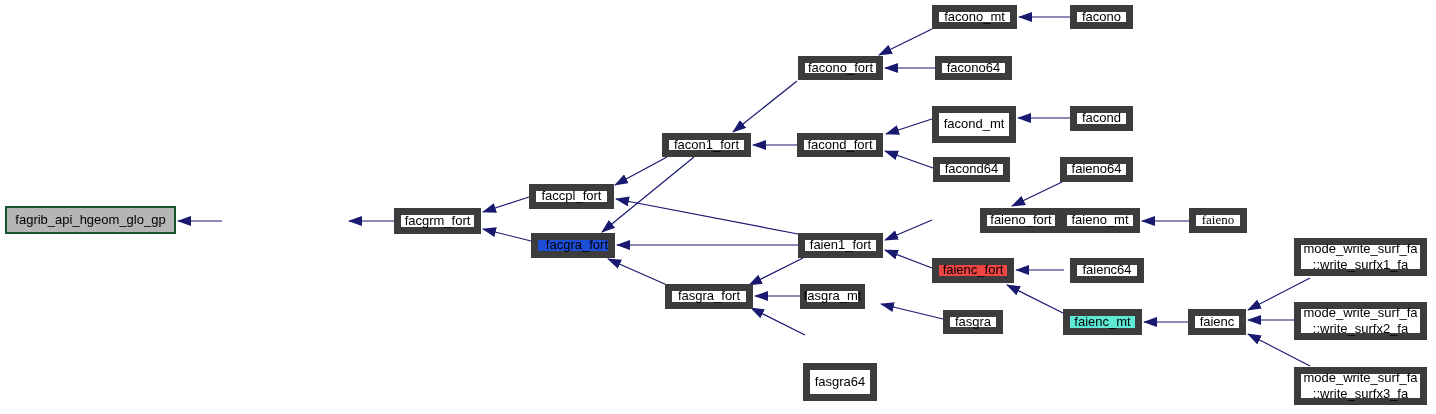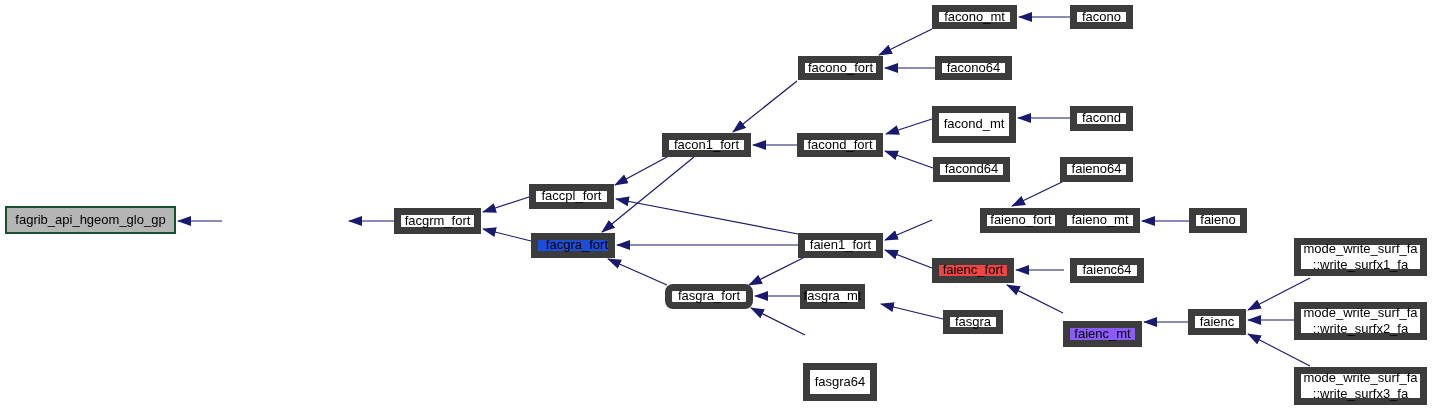--- a/index.html
+++ b/index.html
@@ -123,48 +123,48 @@
     </div>
     <div class="node" style="left: 798px; top: 233px; width: 85px; height: 25px; background: rgb(255, 255, 255); border-color: rgb(60, 60, 60);">
       <div>faien1_fort</div>
     </div>
     <div class="node" style="left: 932px; top: 208px; width: 82px; height: 25px; background: rgb(255, 255, 255); border-color: rgb(60, 60, 60); margin-left: 48px;">
       <div>faieno_fort</div>
     </div>
     <div class="node" style="left: 1060px; top: 208px; width: 80px; height: 25px; background: rgb(255, 255, 255); border-color: rgb(60, 60, 60);">
       <div>faieno_mt</div>
     </div>
-    <div class="node" style="left: 1189px; top: 208px; width: 58px; height: 25px; background: rgb(255, 255, 255); border-color: rgb(60, 60, 60);">
+    <div class="node" style="left: 1189px; top: 208px; width: 58px; height: 25px; background: rgb(255, 255, 255); border-color: rgb(60, 60, 60); font-family: Liberation Serif, serif;">
       <div>faieno</div>
     </div>
     <div class="node" style="left: 932px; top: 258px; width: 82px; height: 25px; background: #ef4444; border-color: rgb(60, 60, 60);">
       <div>faienc_fort</div>
     </div>
     <div class="node" style="left: 1064px; top: 258px; width: 74px; height: 25px; background: rgb(255, 255, 255); border-color: rgb(60, 60, 60); margin-left: 6px;">
       <div>faienc64</div>
     </div>
-    <div class="node" style="left: 1063px; top: 309px; width: 79px; height: 26px; background: #8b5cf6; border-color: rgb(60, 60, 60); margin-top: 12px;">
+    <div class="node" style="left: 1063px; top: 309px; width: 79px; height: 26px; background: #5eead4; border-color: rgb(60, 60, 60);">
       <div>faienc_mt</div>
     </div>
     <div class="node" style="left: 1188px; top: 309px; width: 58px; height: 26px; background: rgb(255, 255, 255); border-color: rgb(60, 60, 60);">
       <div>faienc</div>
     </div>
     <div class="node" style="left: 1294px; top: 238px; width: 133px; height: 38px; background: rgb(255, 255, 255); border-color: rgb(60, 60, 60);">
       <div>mode_write_surf_fa</div>
       <div>::write_surfx1_fa</div>
     </div>
     <div class="node" style="left: 1294px; top: 302px; width: 133px; height: 38px; background: rgb(255, 255, 255); border-color: rgb(60, 60, 60);">
       <div>mode_write_surf_fa</div>
       <div>::write_surfx2_fa</div>
     </div>
     <div class="node" style="left: 1294px; top: 367px; width: 133px; height: 38px; background: rgb(255, 255, 255); border-color: rgb(60, 60, 60);">
       <div>mode_write_surf_fa</div>
       <div>::write_surfx3_fa</div>
     </div>
-    <div class="node" style="left: 665px; top: 284px; width: 88px; height: 25px; background: rgb(255, 255, 255); border-color: rgb(60, 60, 60); border-radius: 8px;">
+    <div class="node" style="left: 665px; top: 284px; width: 88px; height: 25px; background: rgb(255, 255, 255); border-color: rgb(60, 60, 60);">
       <div>fasgra_fort</div>
     </div>
     <div class="node" style="left: 800px; top: 284px; width: 65px; height: 25px; background: rgb(255, 255, 255); border-color: rgb(60, 60, 60);">
       <div>fasgra_mt</div>
     </div>
     <div class="node" style="left: 943px; top: 310px; width: 60px; height: 24px; background: rgb(255, 255, 255); border-color: rgb(60, 60, 60);">
       <div>fasgra</div>
     </div>
     <div class="node" style="left: 803px; top: 335px; width: 74px; height: 38px; background: rgb(255, 255, 255); border-color: rgb(60, 60, 60); margin-top: 28px;">
       <div>fasgra64</div>

